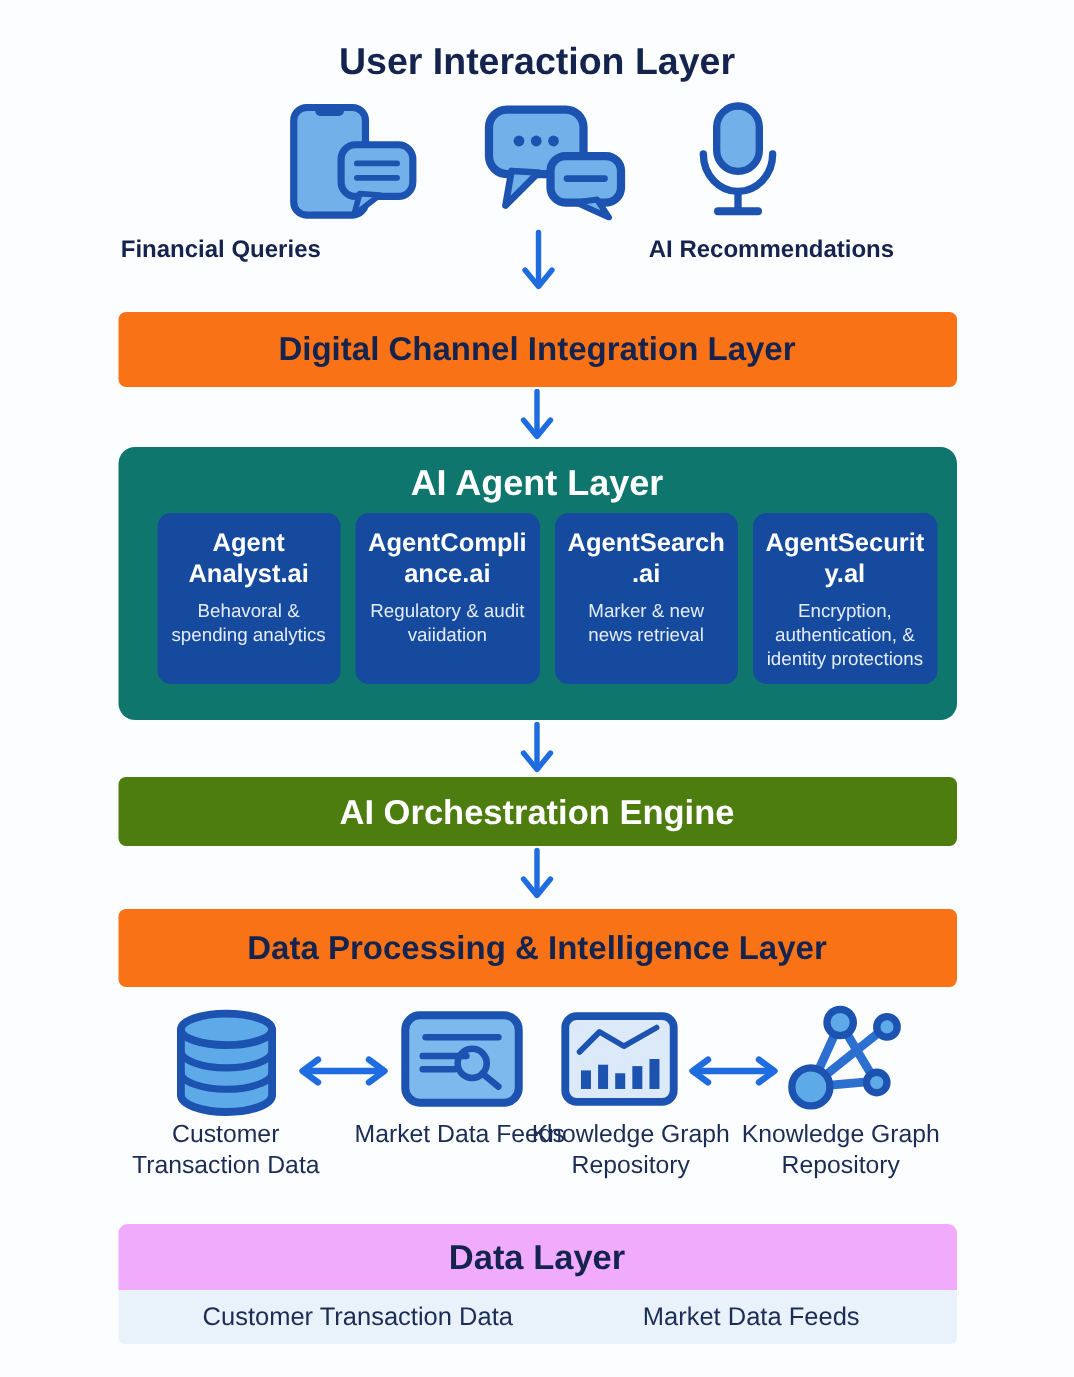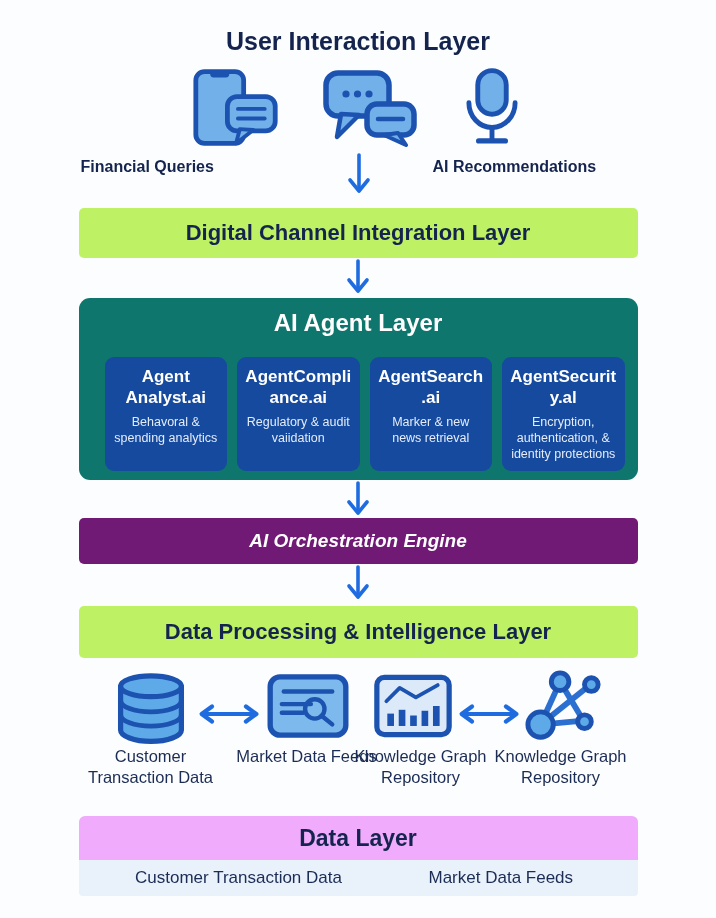--- a/index.html
+++ b/index.html
@@ -36,36 +36,36 @@
   }
   .ui-label.left { left: 2px; }
   .ui-label.right { left: 354px; }
   .ui-labels .v-arrow { position: absolute; left: 268px; top: 2px; }
 
   .bar {
     height: 50px; border-radius: 5px;
     display: flex; align-items: center; justify-content: center;
     font-size: 22px; font-weight: bold;
   }
-  .bar.light { background: #bef264; color: #15244e; margin-top: 4px; }
-  .bar.navy  { background: #701a75; color: #ffffff; height: 46px; font-size: 19px; font-style: italic; }
+  .bar.light { background: #f97316; color: #15244e; margin-top: 4px; }
+  .bar.navy  { background: #4d7c0f; color: #ffffff; height: 46px; font-size: 23px; }
   .bar.light.dp { height: 52px; }
 
   .v-arrow-wrap { height: 38px; display: flex; justify-content: center; align-items: center; }
 
   .agent-box {
     margin-top: 2px; height: 182px;
     background: #0f766e; border-radius: 11px;
     padding: 10px 13px;
   }
   .agent-box-title {
     text-align: center; color: #ffffff;
     font-size: 24px; font-weight: bold; height: 30px; line-height: 30px;
   }
-  .agent-cards { margin-top: 19px; display: flex; gap: 10px; padding-left: 13px; }
+  .agent-cards { margin-top: 4px; display: flex; gap: 10px; padding-left: 13px; }
   .agent-card {
     flex: 1 1 0; background: #154a9e; border-radius: 9px;
     padding: 9px 7px; color: #ffffff; text-align: center;
     overflow: hidden;
   }
   .agent-card-name {
     font-size: 17px; font-weight: bold; line-height: 21px;
     overflow-wrap: break-word; word-break: break-word;
   }
   .agent-card-desc {

